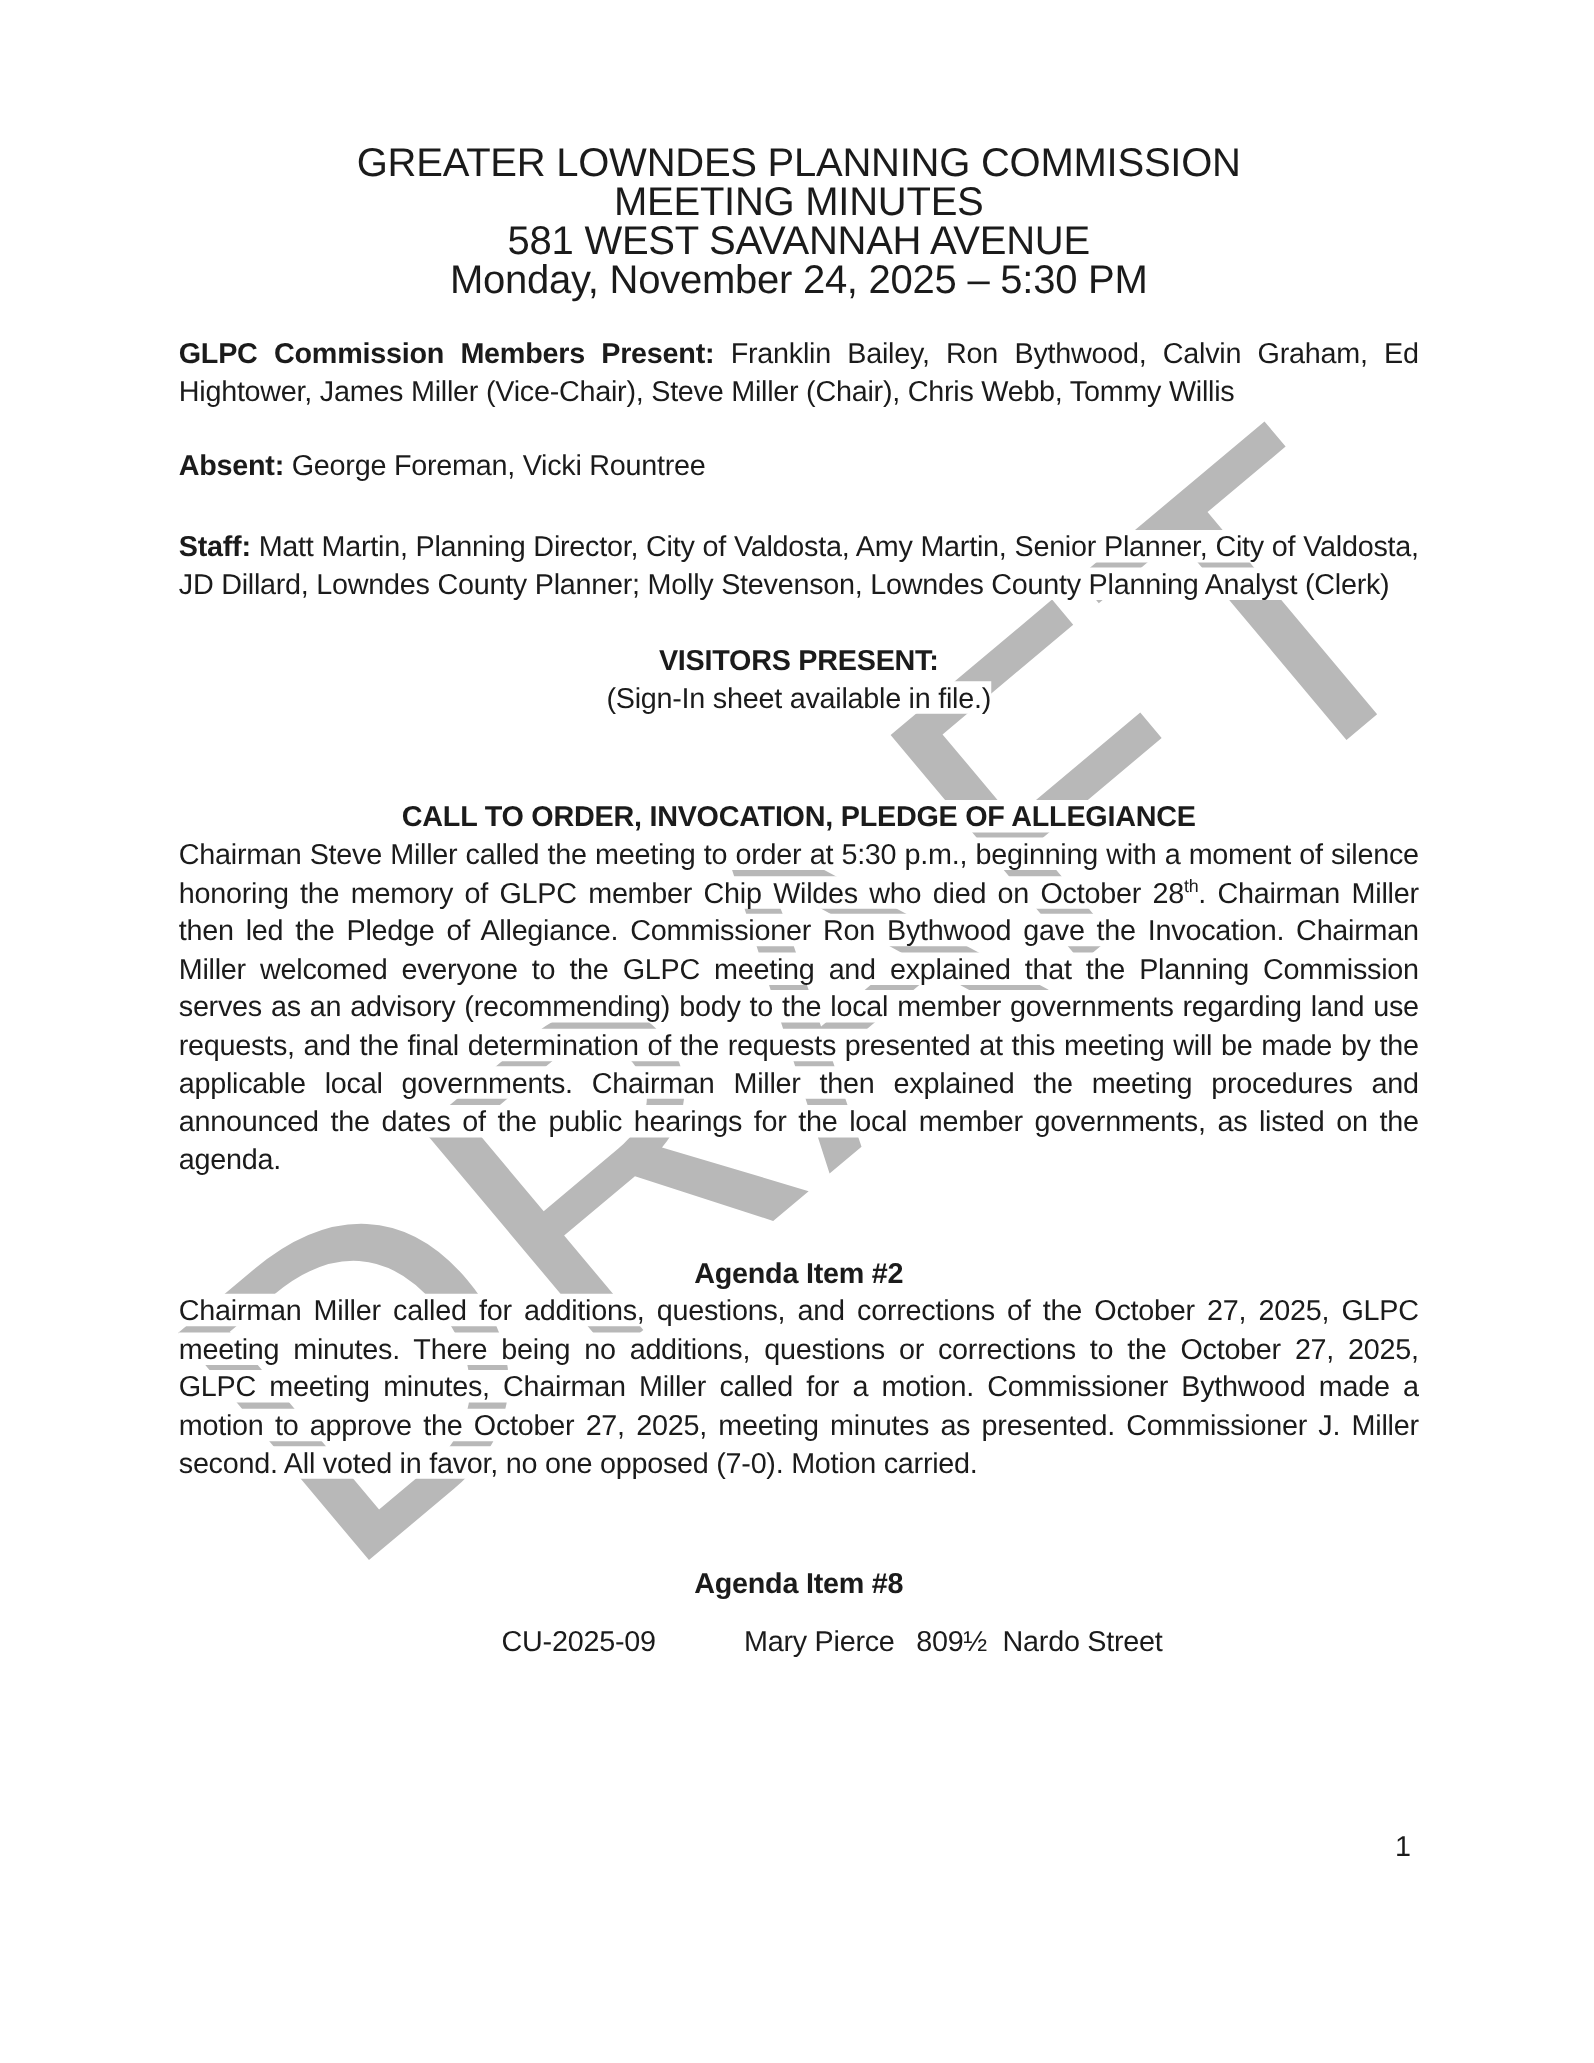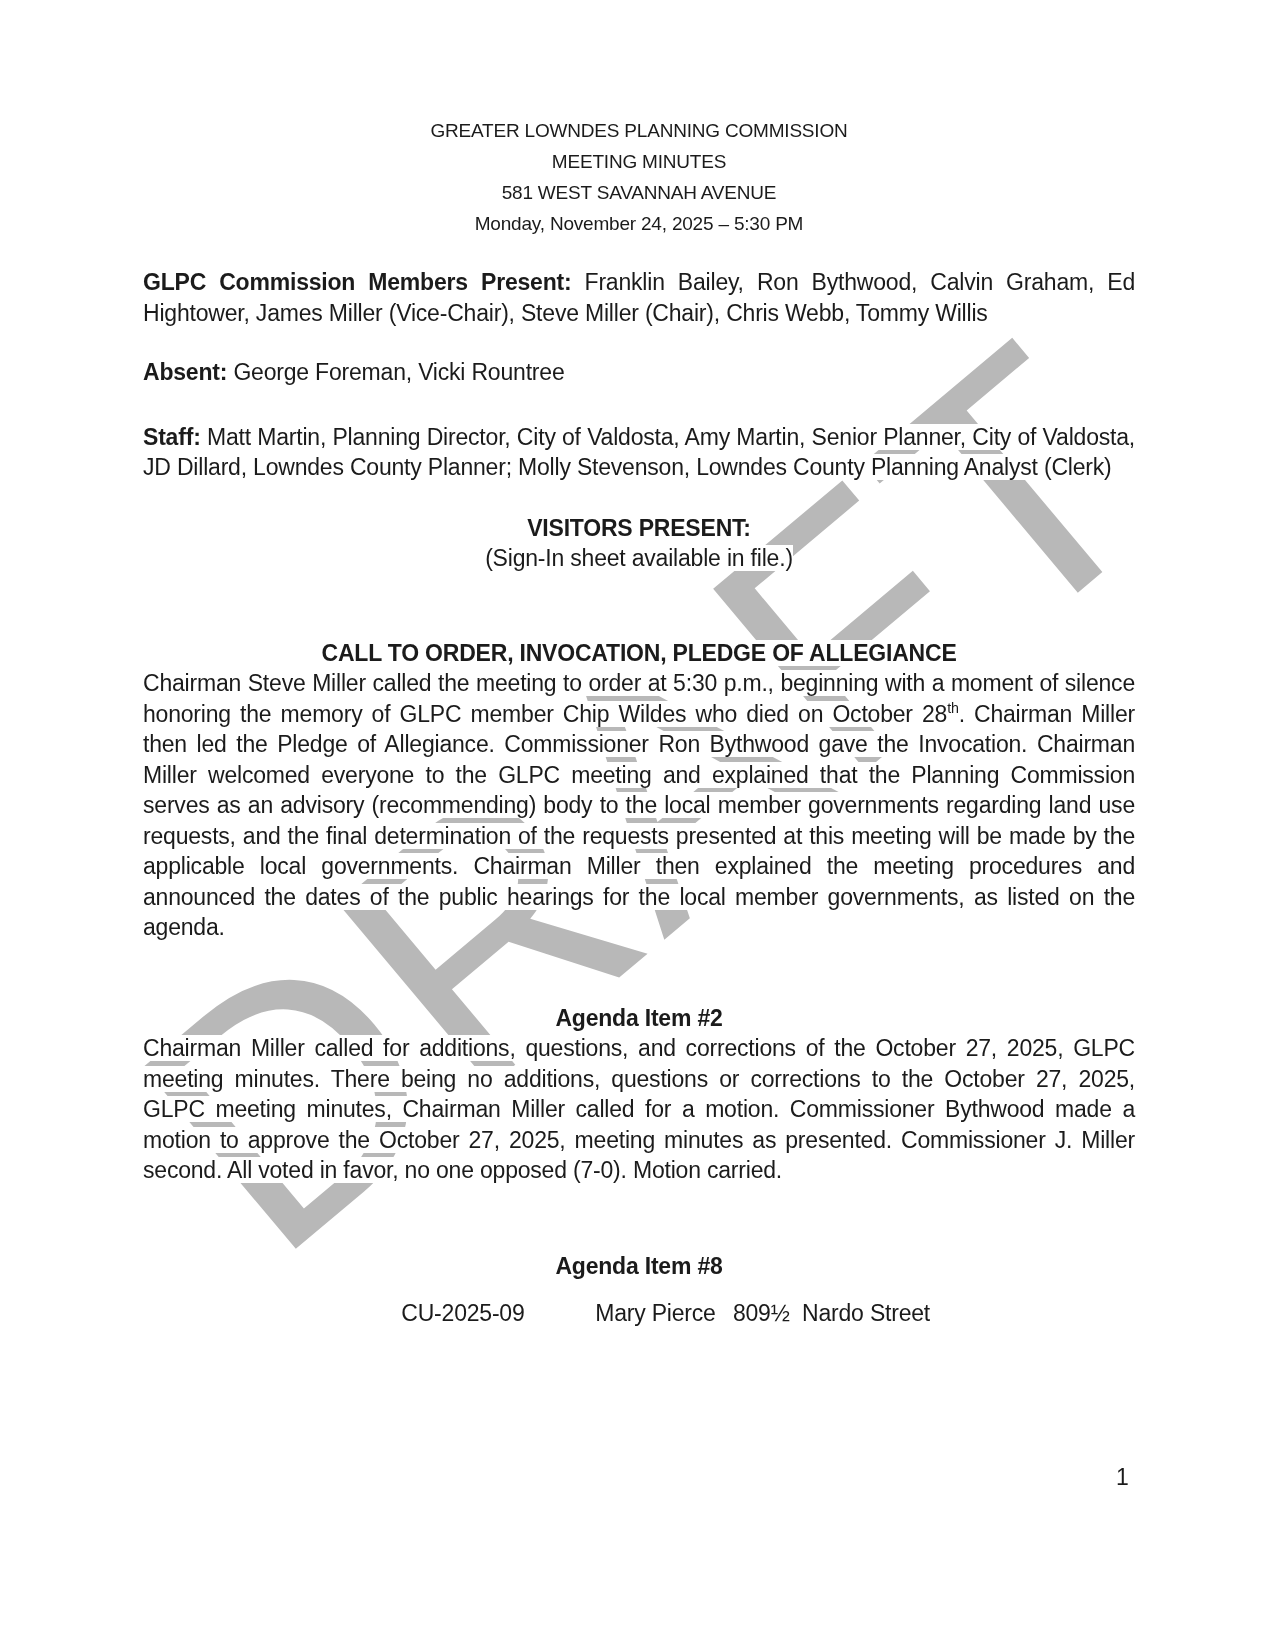--- a/index.html
+++ b/index.html
@@ -13,21 +13,21 @@
     position:absolute; left:648px; top:798px;
     transform:translate(-50%,-50%) rotate(-40deg);
     font-family:"Liberation Sans", sans-serif;
     font-size:345px; font-weight:normal; letter-spacing:0.015em;
     white-space:nowrap; z-index:1; user-select:none;
   }
   .content {
     position:absolute; left:143px; top:0; width:992px; z-index:2;
     font-size:23px; line-height:30.5px; letter-spacing:-0.2px;
   }
-  .title-block { margin-top:115px; font-size:19px; line-height:31px; text-align:center; }
+  .title-block { margin-top:115px; font-size:32px; line-height:31px; text-align:center; }
   .para { text-align:justify; }
   .line { text-align:center; }
   .hl { background:#ffffff; }
   .bu {
     font-weight:bold; 
     text-decoration-thickness:2.5px; text-underline-offset:3.5px;margin-top:28px;
   }
   .b { font-weight:bold; }
   sup { font-size:0.62em; line-height:0; vertical-align:super; }
   .cell1 { display:inline-block; width:230px;margin-top:17px; }

